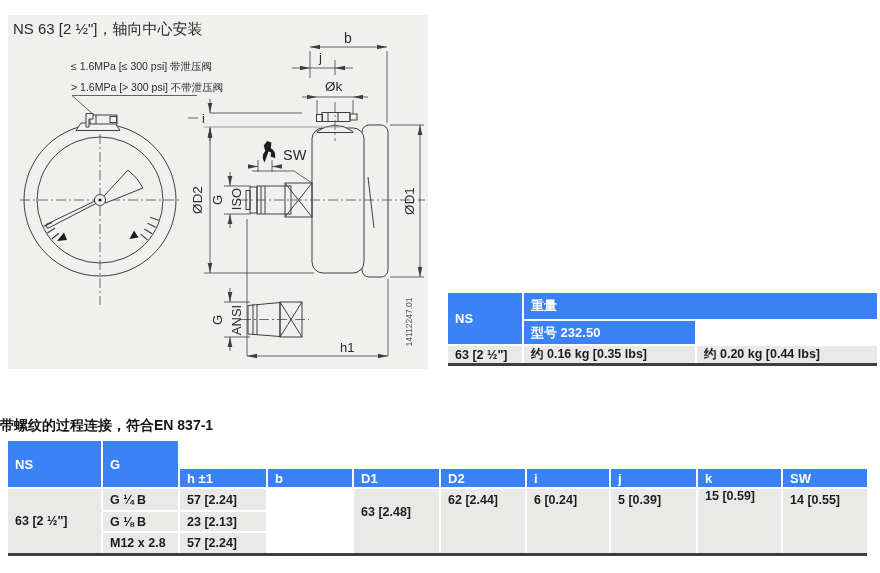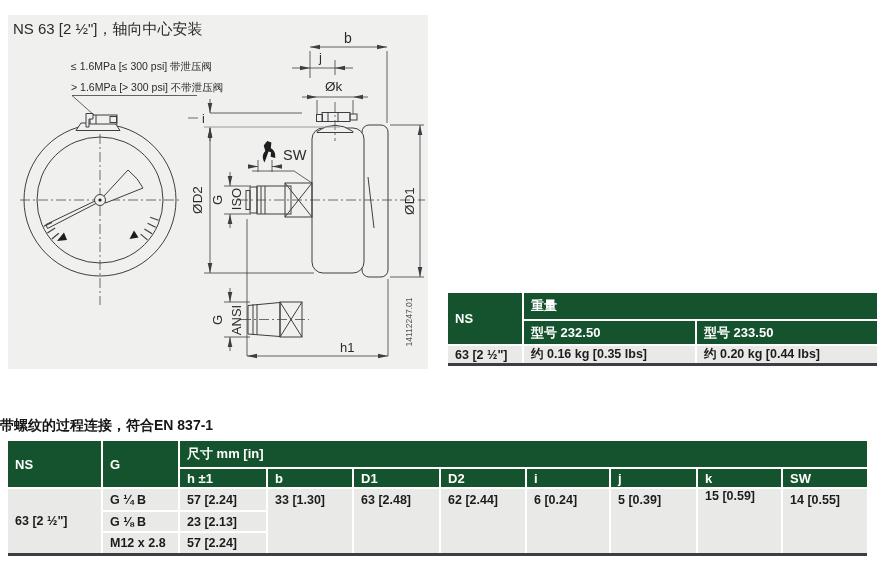--- a/index.html
+++ b/index.html
@@ -8,21 +8,21 @@
   .panel{position:absolute;left:8px;top:15px;width:420px;height:354px;background:#f0f0ee;}
   .panel svg{display:block;}
 
   .tbl{display:grid;gap:2px;border-bottom:3px solid #3e3e42;}
   .wtbl{position:absolute;left:448px;top:293px;grid-template-columns:74px 171px 180px;
         grid-template-rows:26px 23px 17px;}
   .dtbl{position:absolute;left:8px;top:441px;
         grid-template-columns:93px 75px 86px 84px 85px 84px 82px 85px 83px 84px;
         grid-template-rows:26px 18px 21px 19px 20px;}
   .c{display:flex;align-items:center;padding-left:7px;box-sizing:border-box;}
-  .hd{background:#14532d;color:#ffffff;font-weight:bold;font-size:13px;}
+  .hd{background:#3b82f6;color:#ffffff;font-weight:bold;font-size:13px;}
   .dt{background:#e9e9e8;color:#1c1c1c;font-size:12.5px;font-weight:bold;}
   .bold{font-weight:bold;}
   .sec-title{position:absolute;left:0;top:417px;font-size:14px;font-weight:bold;color:#161616;}
 
   
   .ln{stroke:#3e3e40;stroke-width:1;fill:none;}
   .fillp{fill:#f0f0ee;stroke:#3e3e40;stroke-width:1;}
   .thin{stroke:#3e3e40;stroke-width:0.8;fill:none;}
   .cl{stroke:#4a4a4c;stroke-width:0.8;fill:none;stroke-dasharray:10 3 2 3;}
   .gray{stroke:#9a9a9a;stroke-width:1;fill:none;}
@@ -197,53 +197,50 @@
       <text class="lbl" font-size="13" text-anchor="middle" transform="translate(233,305) rotate(-90)">ANSI</text>
       <text class="lbl" x="332" y="337" font-size="13">h1</text>
       <text font-size="8.5" fill="#55555a" text-anchor="middle" transform="translate(404,307) rotate(-90)">14112247.01</text>
     </svg>
   </div>
 
   <div class="tbl wtbl">
     <div class="c hd" style="grid-area:1/1/3/2">NS</div>
     <div class="c hd" style="grid-area:1/2/2/4">重量</div>
     <div class="c hd" style="grid-area:2/2/3/3">型号 232.50</div>
-    <div class="c hd" style="grid-area:2/3/3/4">型号 233.50</div>
     <div class="c dt bold" style="grid-area:3/1/4/2">63 [2 ½"]</div>
     <div class="c dt" style="grid-area:3/2/4/3">约 0.16 kg [0.35 lbs]</div>
     <div class="c dt" style="grid-area:3/3/4/4">约 0.20 kg [0.44 lbs]</div>
   </div>
 
   <div class="sec-title">带螺纹的过程连接，符合EN 837-1</div>
 
   <div class="tbl dtbl">
     <div class="c hd" style="grid-area:1/1/3/2">NS</div>
     <div class="c hd" style="grid-area:1/2/3/3">G</div>
-    <div class="c hd" style="grid-area:1/3/2/11">尺寸 mm [in]</div>
     <div class="c hd" style="grid-area:2/3/3/4">h ±1</div>
     <div class="c hd" style="grid-area:2/4/3/5">b</div>
     <div class="c hd" style="grid-area:2/5/3/6">D1</div>
     <div class="c hd" style="grid-area:2/6/3/7">D2</div>
     <div class="c hd" style="grid-area:2/7/3/8">i</div>
     <div class="c hd" style="grid-area:2/8/3/9">j</div>
     <div class="c hd" style="grid-area:2/9/3/10">k</div>
     <div class="c hd" style="grid-area:2/10/3/11">SW</div>
 
     <div class="c dt bold" style="grid-area:3/1/6/2">63 [2 ½"]</div>
 
     <div class="c dt" style="grid-area:3/2/4/3">G ¼ B</div>
     <div class="c dt" style="grid-area:4/2/5/3">G ⅛ B</div>
     <div class="c dt" style="grid-area:5/2/6/3">M12 x 2.8</div>
 
     <div class="c dt" style="grid-area:3/3/4/4">57 [2.24]</div>
     <div class="c dt" style="grid-area:4/3/5/4">23 [2.13]</div>
     <div class="c dt" style="grid-area:5/3/6/4">57 [2.24]</div>
 
-    <div class="c dt" style="grid-area:3/4/6/5;align-items:flex-start;padding-top:4px">33 [1.30]</div>
-    <div class="c dt" style="grid-area:3/5/6/6;align-items:flex-start;padding-top:4px">63 [2.48]</div>
+    <div class="c dt" style="grid-area:3/5/6/6;align-items:flex-start;padding-top:16px">63 [2.48]</div>
     <div class="c dt" style="grid-area:3/6/6/7;align-items:flex-start;padding-top:4px">62 [2.44]</div>
     <div class="c dt" style="grid-area:3/7/6/8;align-items:flex-start;padding-top:4px">6 [0.24]</div>
     <div class="c dt" style="grid-area:3/8/6/9;align-items:flex-start;padding-top:4px">5 [0.39]</div>
     <div class="c dt" style="grid-area:3/9/6/10;align-items:flex-start;">15 [0.59]</div>
     <div class="c dt" style="grid-area:3/10/6/11;align-items:flex-start;padding-top:4px">14 [0.55]</div>
   </div>
 
 </div>
 
 </body></html>

